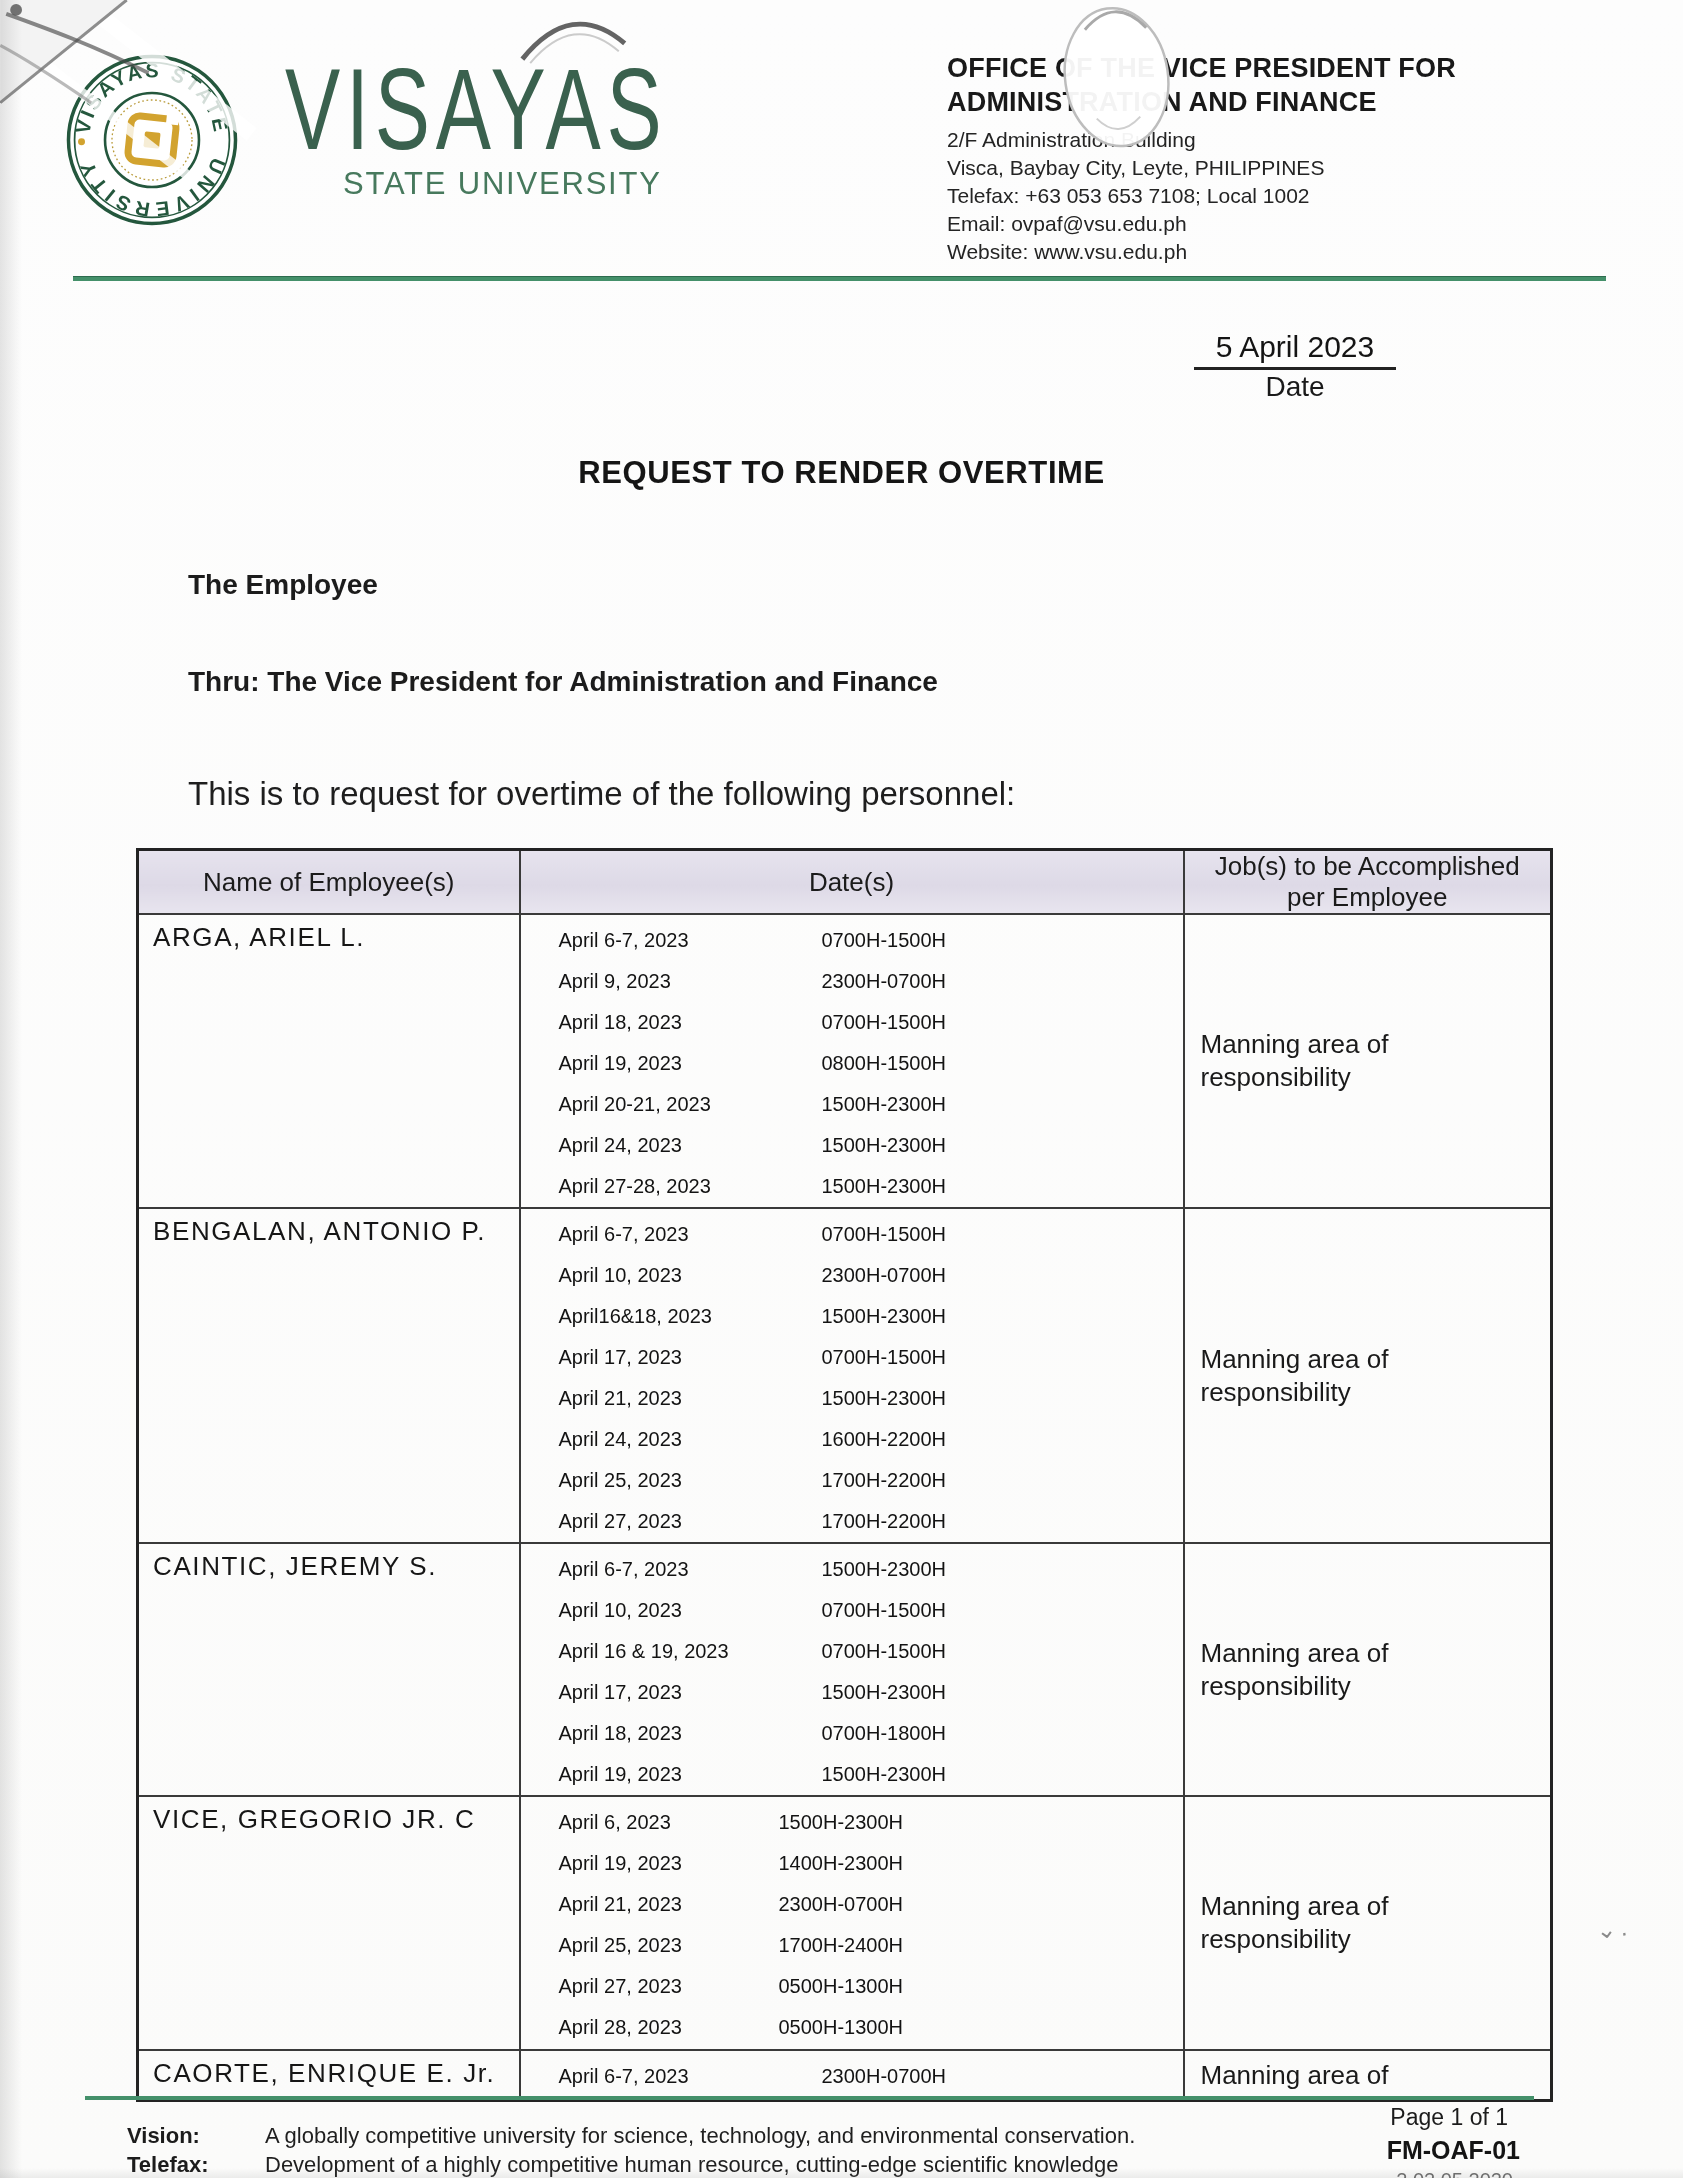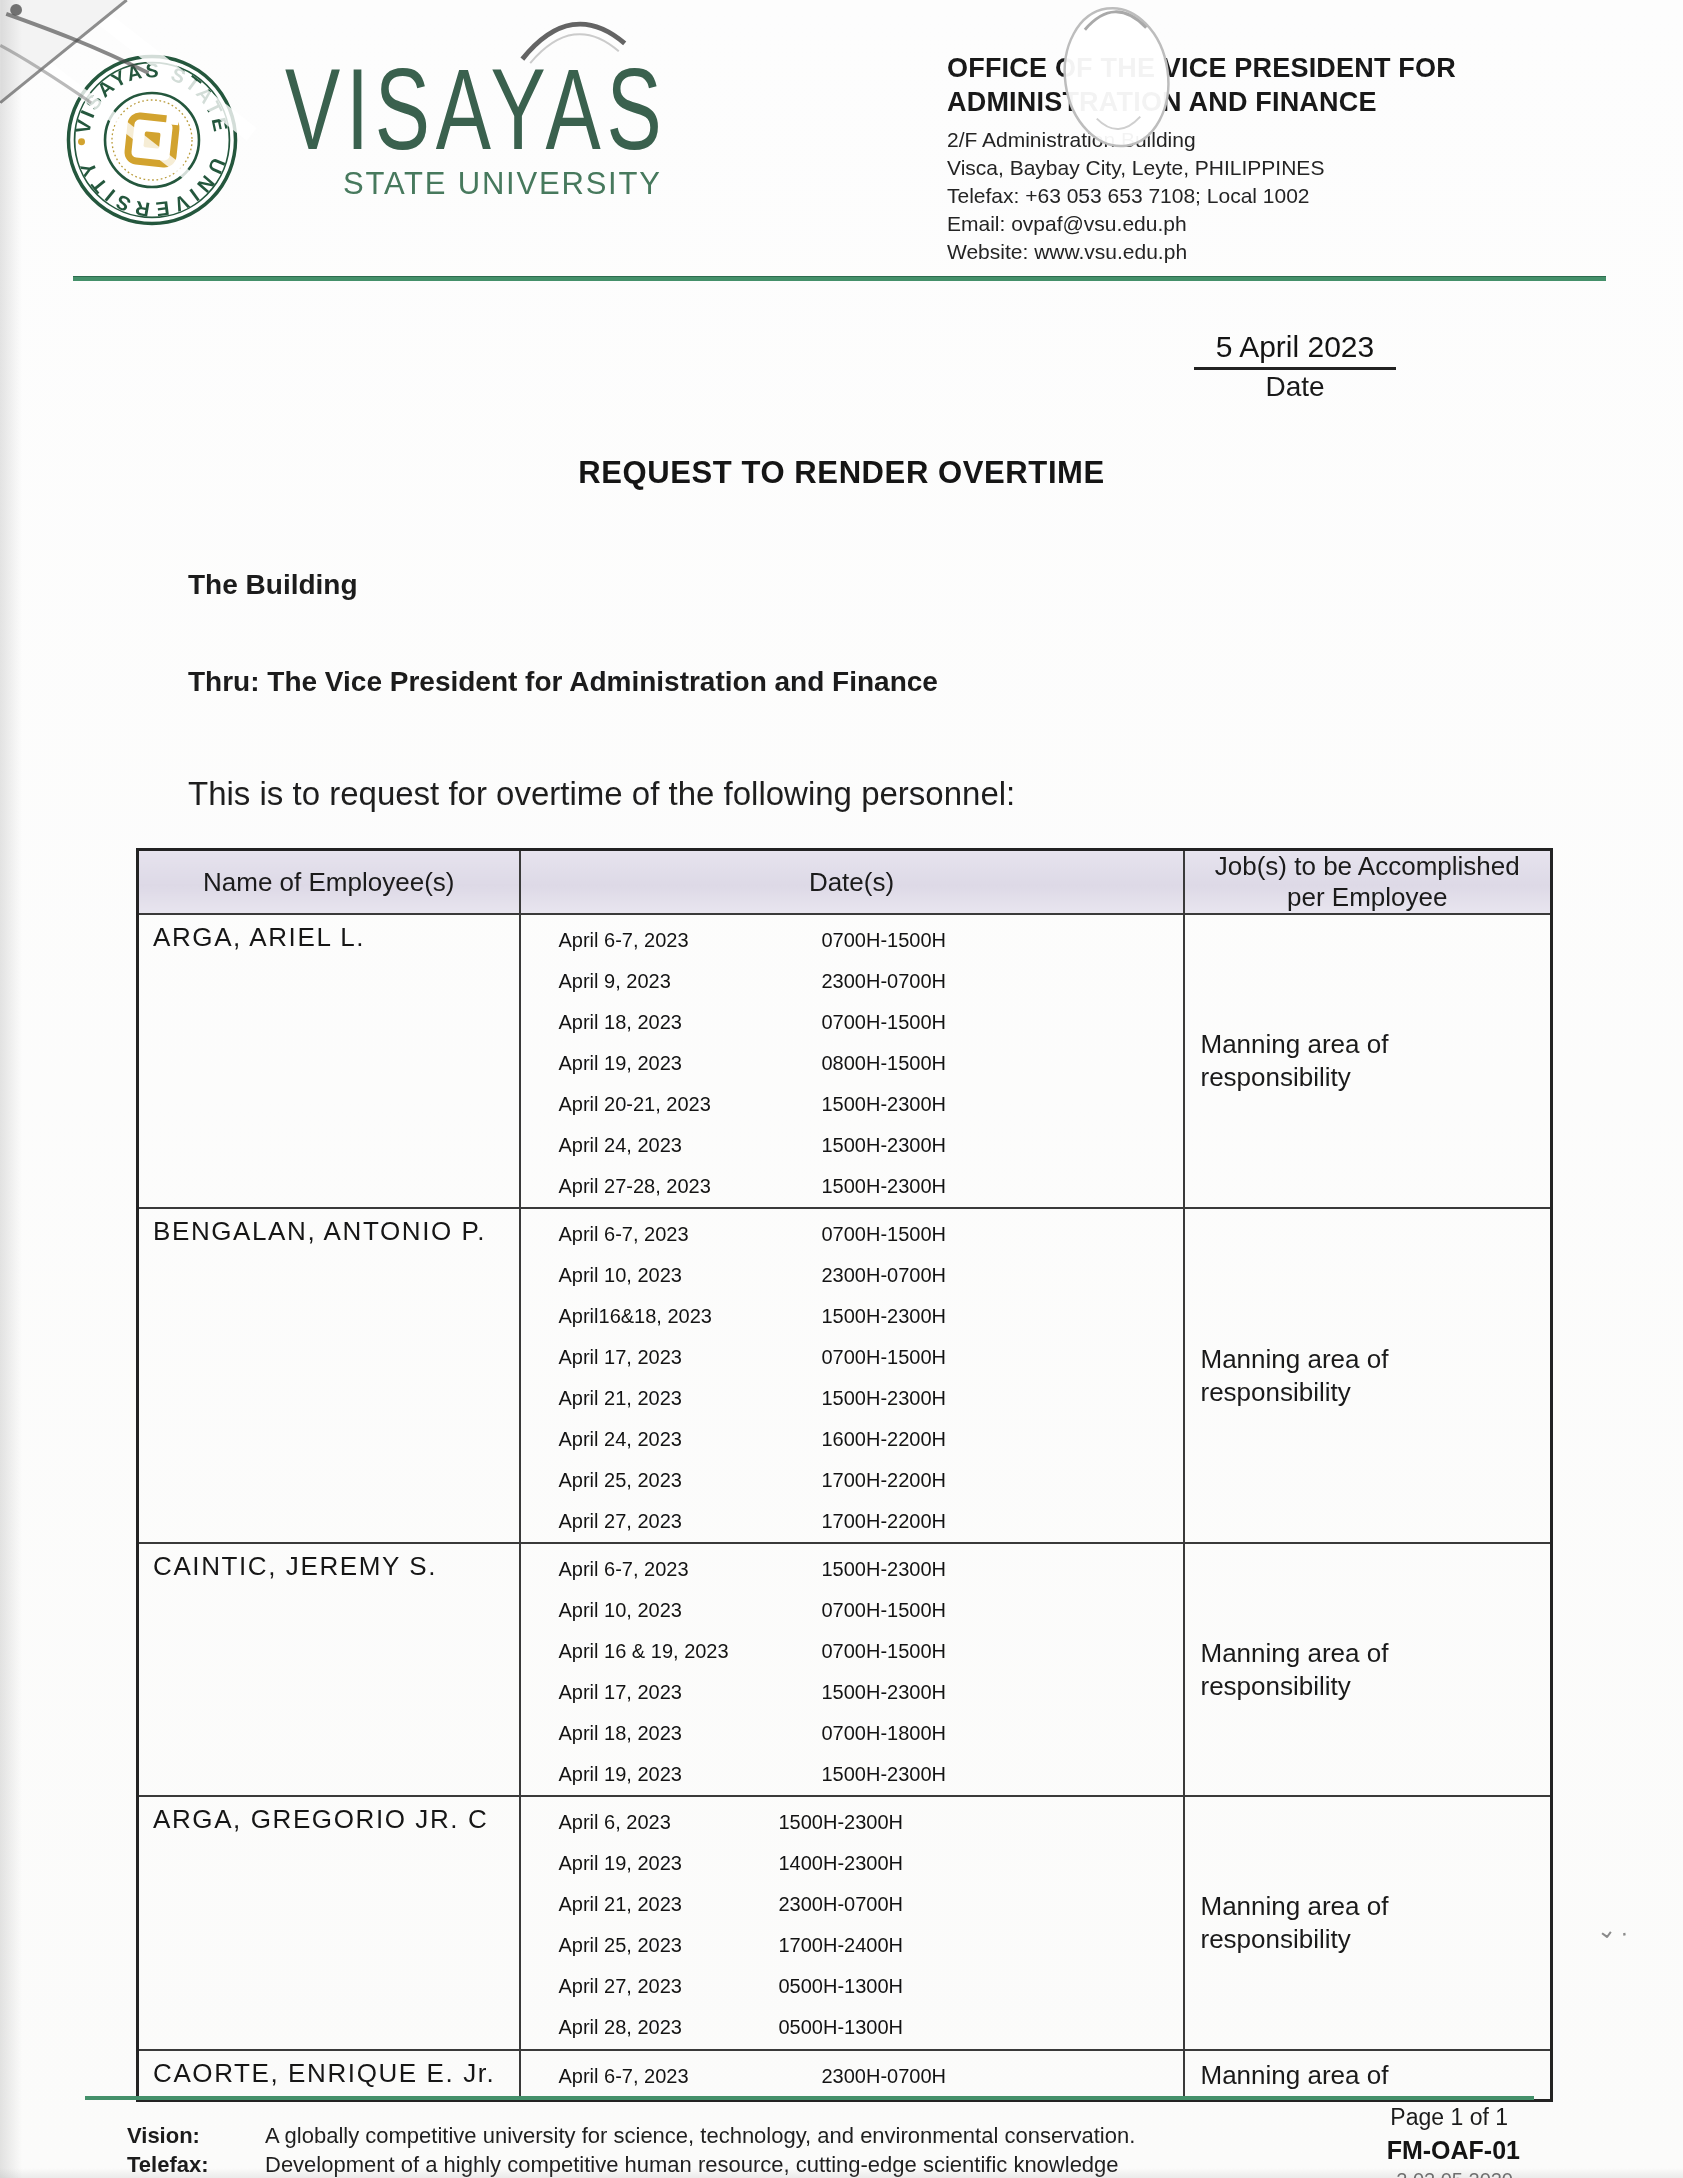--- a/index.html
+++ b/index.html
@@ -133,21 +133,21 @@
   </div>
 
   <div class="green-rule"></div>
 
   <div class="date-block">
     <div class="date-value">5 April 2023</div>
     <div class="date-label">Date</div>
   </div>
 
   <div class="doc-title">REQUEST TO RENDER OVERTIME</div>
-  <div class="addressee">The Building</div>
+  <div class="addressee">The Employee</div>
   <div class="thru">Thru: The Vice President for Administration and Finance</div>
   <div class="intro">This is to request for overtime of the following personnel:</div>
 
   <table class="ot">
     <colgroup>
       <col class="col-name">
         <col class="col-dates">
         <col class="col-job">
     </colgroup>
     <thead>
@@ -273,21 +273,21 @@
             <span class="entry-time">1500H-2300H</span>
           </div>
             </div>
       </td>
       <td class="job-cell">
         <span class="job-text">Manning area of responsibility</span>
       </td>
     </tr>
         <tr>
       <td class="name-cell">
-        <span>ARGA, GREGORIO JR. C</span>
+        <span>VICE, GREGORIO JR. C</span>
       </td>
       <td class="dates-cell">
         <div>
               <div class="entry">
             <span class="entry-date">April 6, 2023</span>
             <span class="entry-time">1500H-2300H</span>
           </div>
               <div class="entry">
             <span class="entry-date">April 19, 2023</span>
             <span class="entry-time">1400H-2300H</span>

